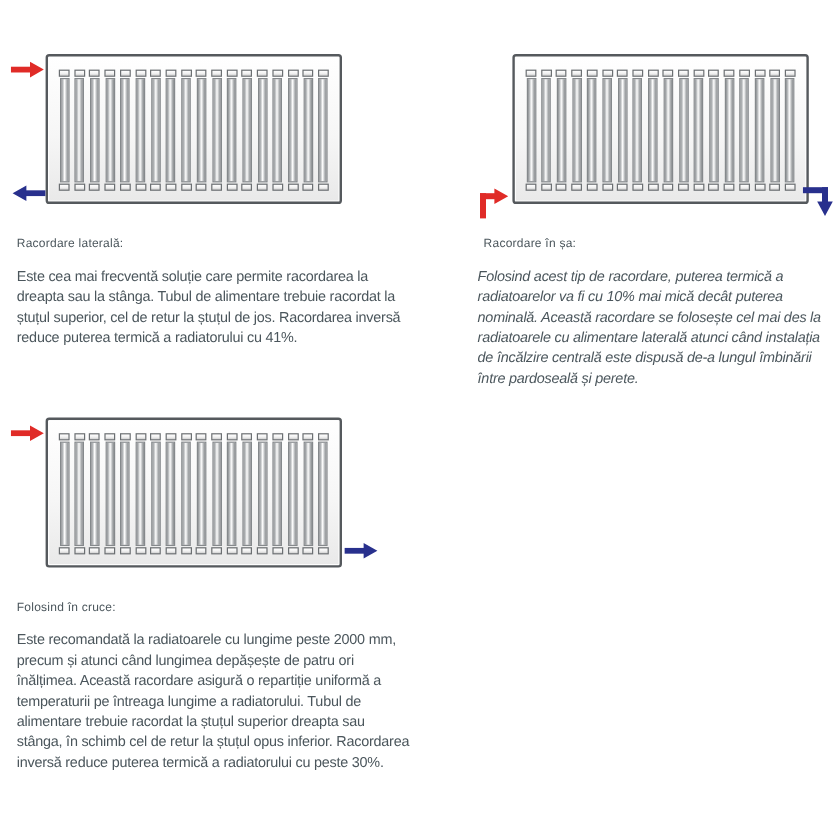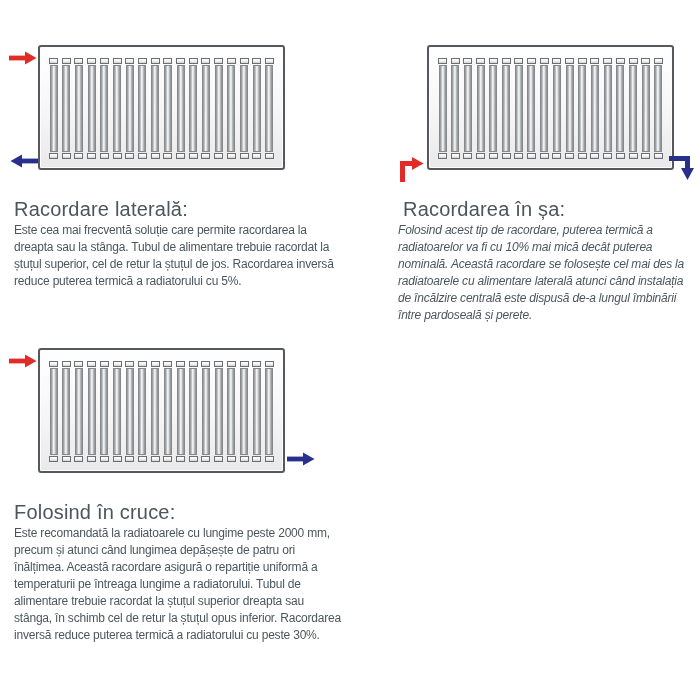--- a/index.html
+++ b/index.html
@@ -45,21 +45,21 @@
   }
 
   
   .arrow { position: absolute; display: block; }
   .arrow.supply { color: var(--supply, #e02b27); }
   .arrow.return { color: var(--return, #28308d); }
 
   
   .section-title {
     position: absolute;
-    font-size: 20px;
+    font-size: 10px;
     letter-spacing: 0.2px;
     font-weight: 400;
     color: var(--text, #4b565c);
   }
   .section-body {
     position: absolute;
     font-size: 12px;
     letter-spacing: -0.2px;
     line-height: 17px;
     font-weight: 400;
@@ -173,21 +173,21 @@
           </div>
         </div>
     </div>
 
     <svg class="arrow return" style="left:10px; top:154px;" width="28" height="14" viewBox="0 0 28 14">
       <polygon points="12,0.5 0.5,7 12,13.5" fill="currentColor"></polygon>
       <rect x="11" y="4.6" width="17" height="4.8" fill="currentColor"></rect>
     </svg>
 
     <div class="section-title" style="left:14px; top:198px;">Racordare laterală:</div>
-    <div class="section-body w-left" style="left:14px; top:222px;">Este cea mai frecventă soluție care permite racordarea la dreapta sau la stânga. Tubul de alimentare trebuie racordat la ștuțul superior, cel de retur la ștuțul de jos. Racordarea inversă reduce puterea termică a radiatorului cu 5%.</div>
+    <div class="section-body w-left" style="left:14px; top:222px;">Este cea mai frecventă soluție care permite racordarea la dreapta sau la stânga. Tubul de alimentare trebuie racordat la ștuțul superior, cel de retur la ștuțul de jos. Racordarea inversă reduce puterea termică a radiatorului cu 41%.</div>
   </div>
 
   <div>
     <div class="radiator" style="left:427px; top:45px;">
       <div class="fins">
           <div class="fin">
             <div class="fin-cap top"></div>
             <div class="fin-bar"></div>
             <div class="fin-cap bottom"></div>
           </div>
@@ -284,21 +284,21 @@
       <rect x="1" y="10" width="13" height="5" fill="currentColor"></rect>
       <polygon points="13,6 24.5,12.5 13,19" fill="currentColor"></polygon>
     </svg>
 
     <svg class="arrow return" style="left:669px; top:153px;" width="28" height="30" viewBox="0 0 28 30">
       <rect x="0" y="3" width="21" height="5" fill="currentColor"></rect>
       <rect x="16" y="3" width="5" height="13" fill="currentColor"></rect>
       <polygon points="12,15 25,15 18.5,27" fill="currentColor"></polygon>
     </svg>
 
-    <div class="section-title" style="left:403px; top:198px;">Racordarea în șa:</div>
+    <div class="section-title" style="left:403px; top:198px;">Racordare în șa:</div>
     <div class="section-body w-right" style="left:398px; top:222px;font-style:italic;">Folosind acest tip de racordare, puterea termică a radiatoarelor va fi cu 10% mai mică decât puterea nominală. Această racordare se folosește cel mai des la radiatoarele cu alimentare laterală atunci când instalația de încălzire centrală este dispusă de-a lungul îmbinării între pardoseală și perete.</div>
   </div>
 
   <div>
     <svg class="arrow supply" style="left:9px; top:354px;" width="28" height="14" viewBox="0 0 28 14">
       <rect x="0" y="4.6" width="17" height="4.8" fill="currentColor"></rect>
       <polygon points="16,0.5 27.5,7 16,13.5" fill="currentColor"></polygon>
     </svg>
 
     <div class="radiator" style="left:38px; top:348px;">

